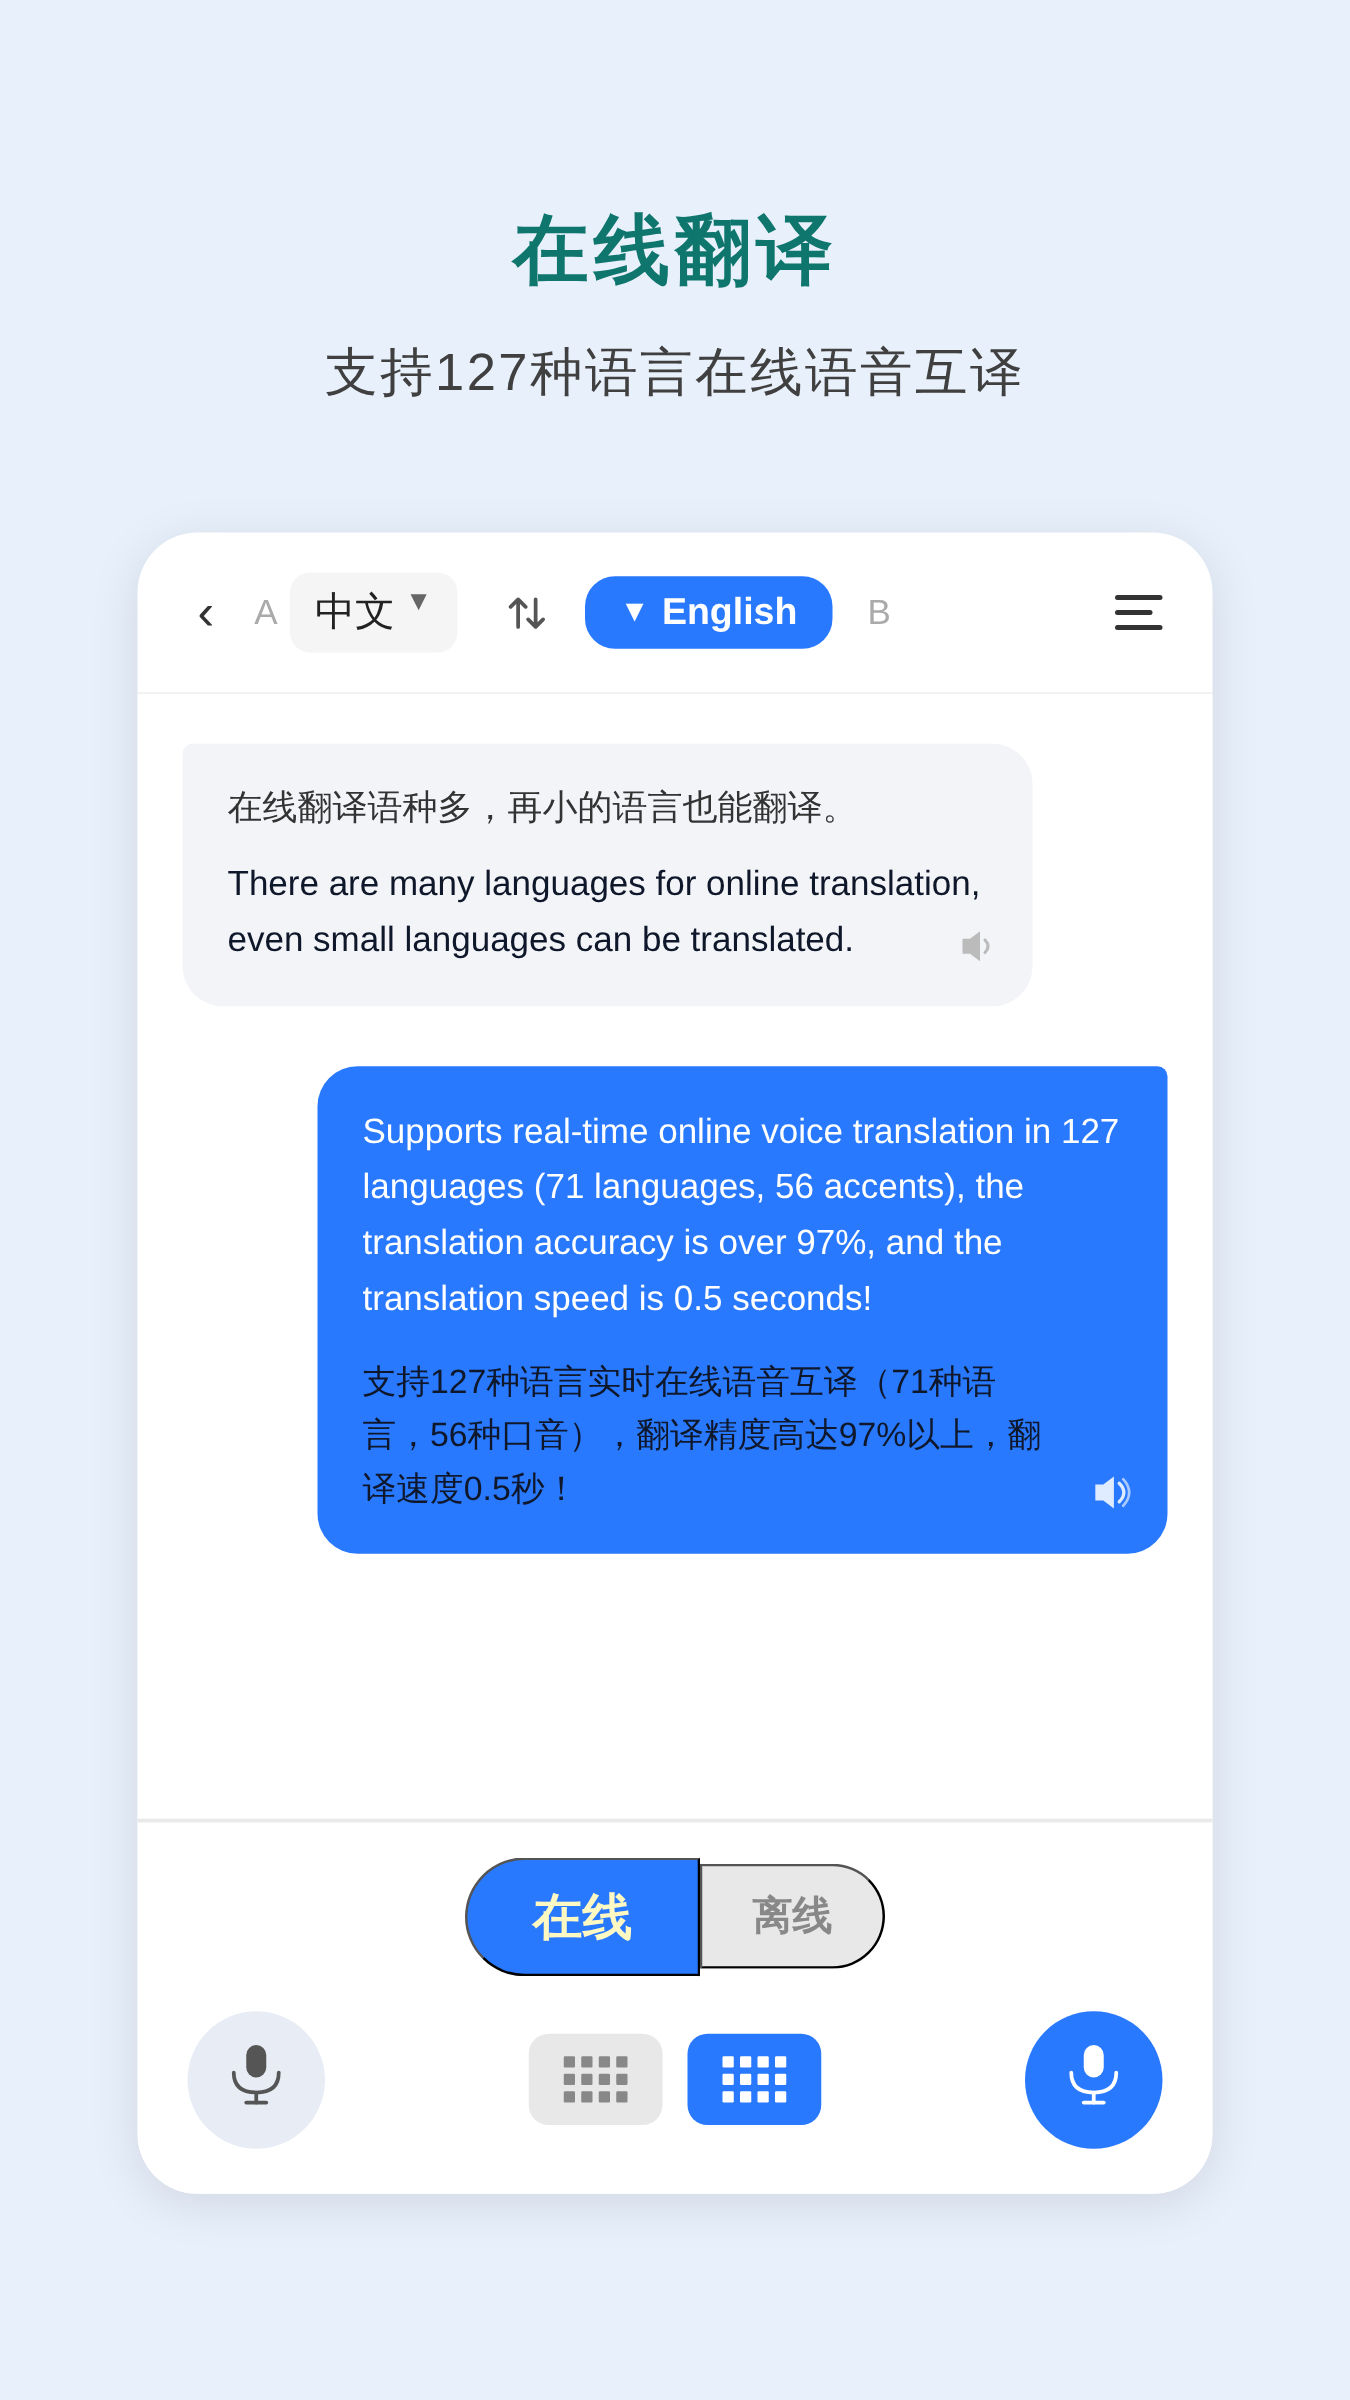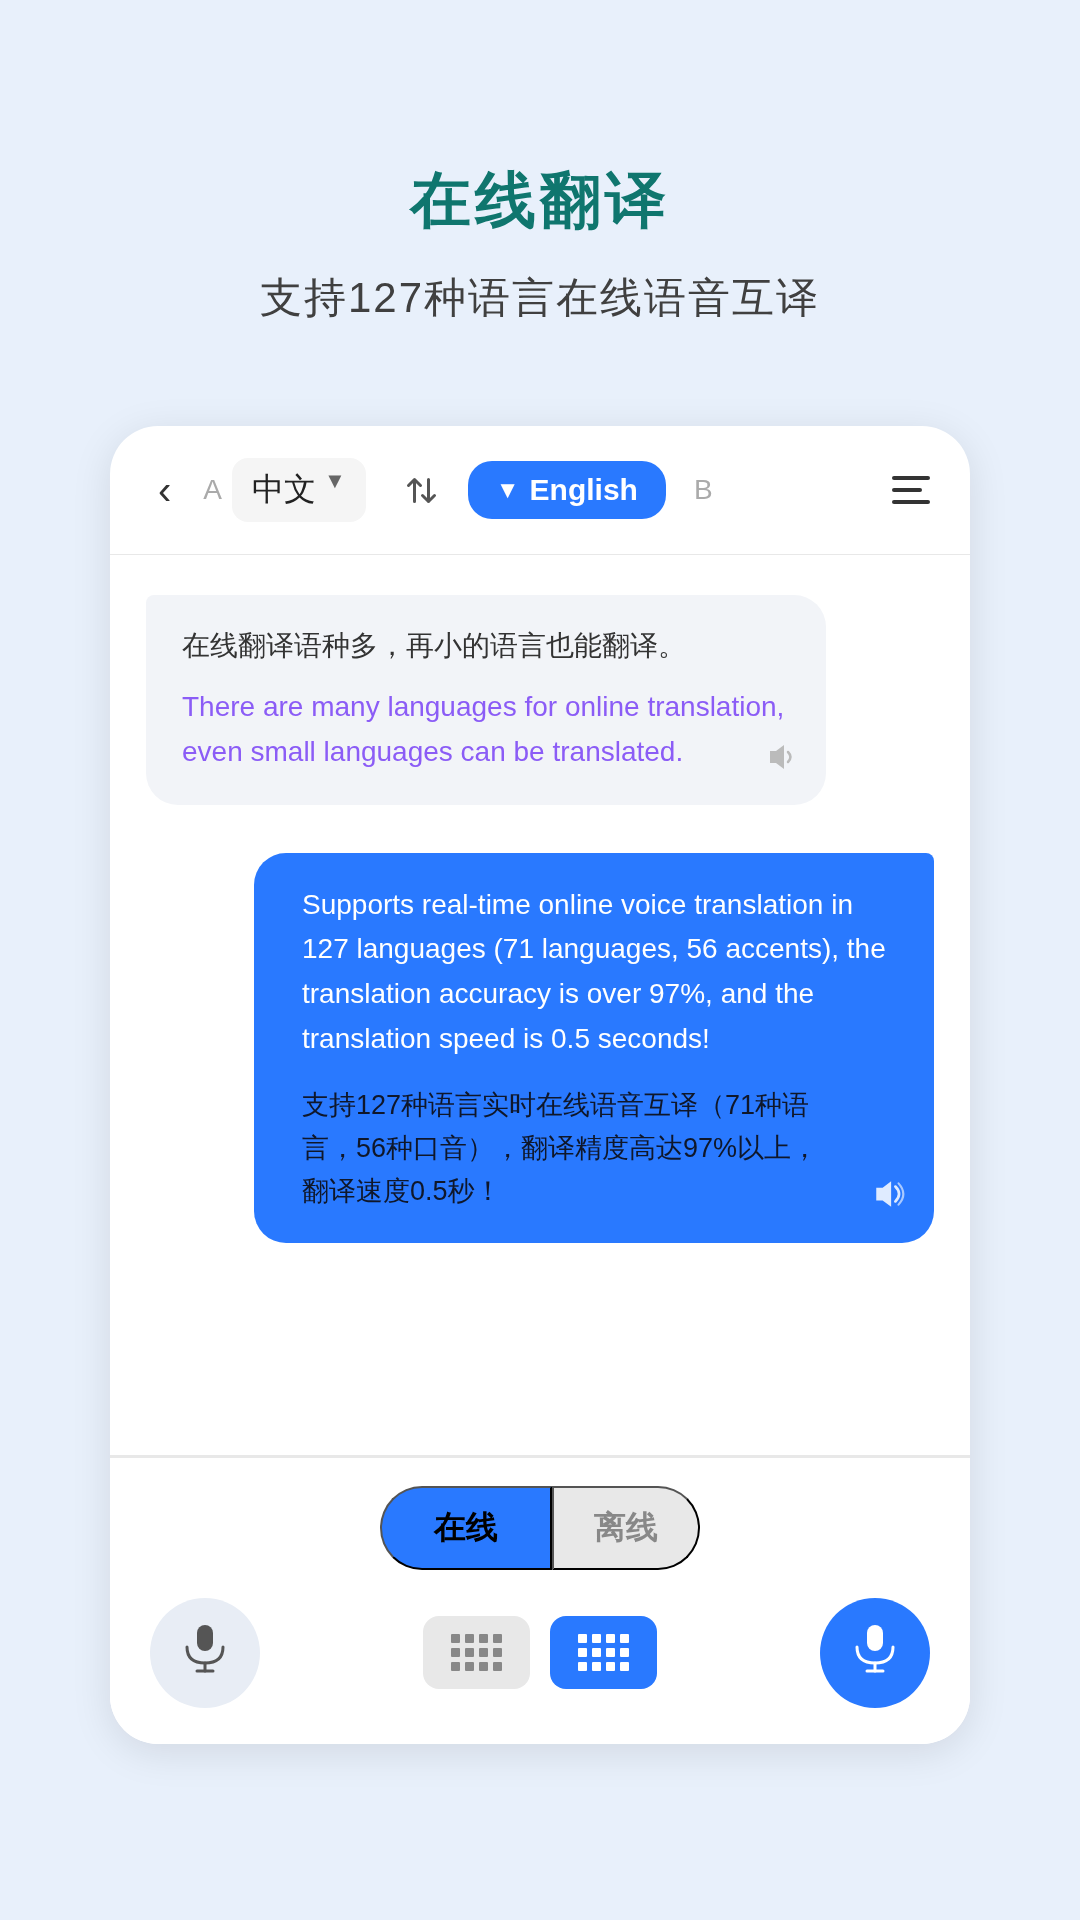--- a/index.html
+++ b/index.html
@@ -168,38 +168,38 @@
 
     .bubble-left-source {
       font-size: 28px;
       color: #333;
       line-height: 1.5;
       margin-bottom: 18px;
     }
 
     .bubble-left-translation {
       font-size: 28px;
-      color: #8b5cf6;
+      color: #0f172a;
       line-height: 1.6;
     }
 
     .speaker-icon {
       position: absolute;
       bottom: 24px;
       right: 28px;
       font-size: 32px;
       color: #bbb;
       cursor: pointer;
     }
 
     
     .bubble-right {
       background: #2979ff;
       border-radius: 32px 8px 32px 32px;
-      padding: 30px 48px;
+      padding: 30px 36px;
       max-width: 680px;
       align-self: flex-end;
       position: relative;
     }
 
     .bubble-right-english {
       font-size: 28px;
       color: #fff;
       line-height: 1.6;
       margin-bottom: 22px;
@@ -233,22 +233,22 @@
     .mode-row {
       display: flex;
       align-items: center;
       justify-content: center;
       gap: 0;
       margin-bottom: 28px;
     }
 
     .mode-online {
       background: #2979ff;
-      color: #000000;
-      font-size: 32px;
+      color: #fef9c3;
+      font-size: 40px;
       font-weight: 600;
       border-radius: 50px 0 0 50px;
       padding: 18px 52px;
       cursor: pointer;
     }
 
     .mode-offline {
       background: #e8e8e8;
       color: #888;
       font-size: 32px;

